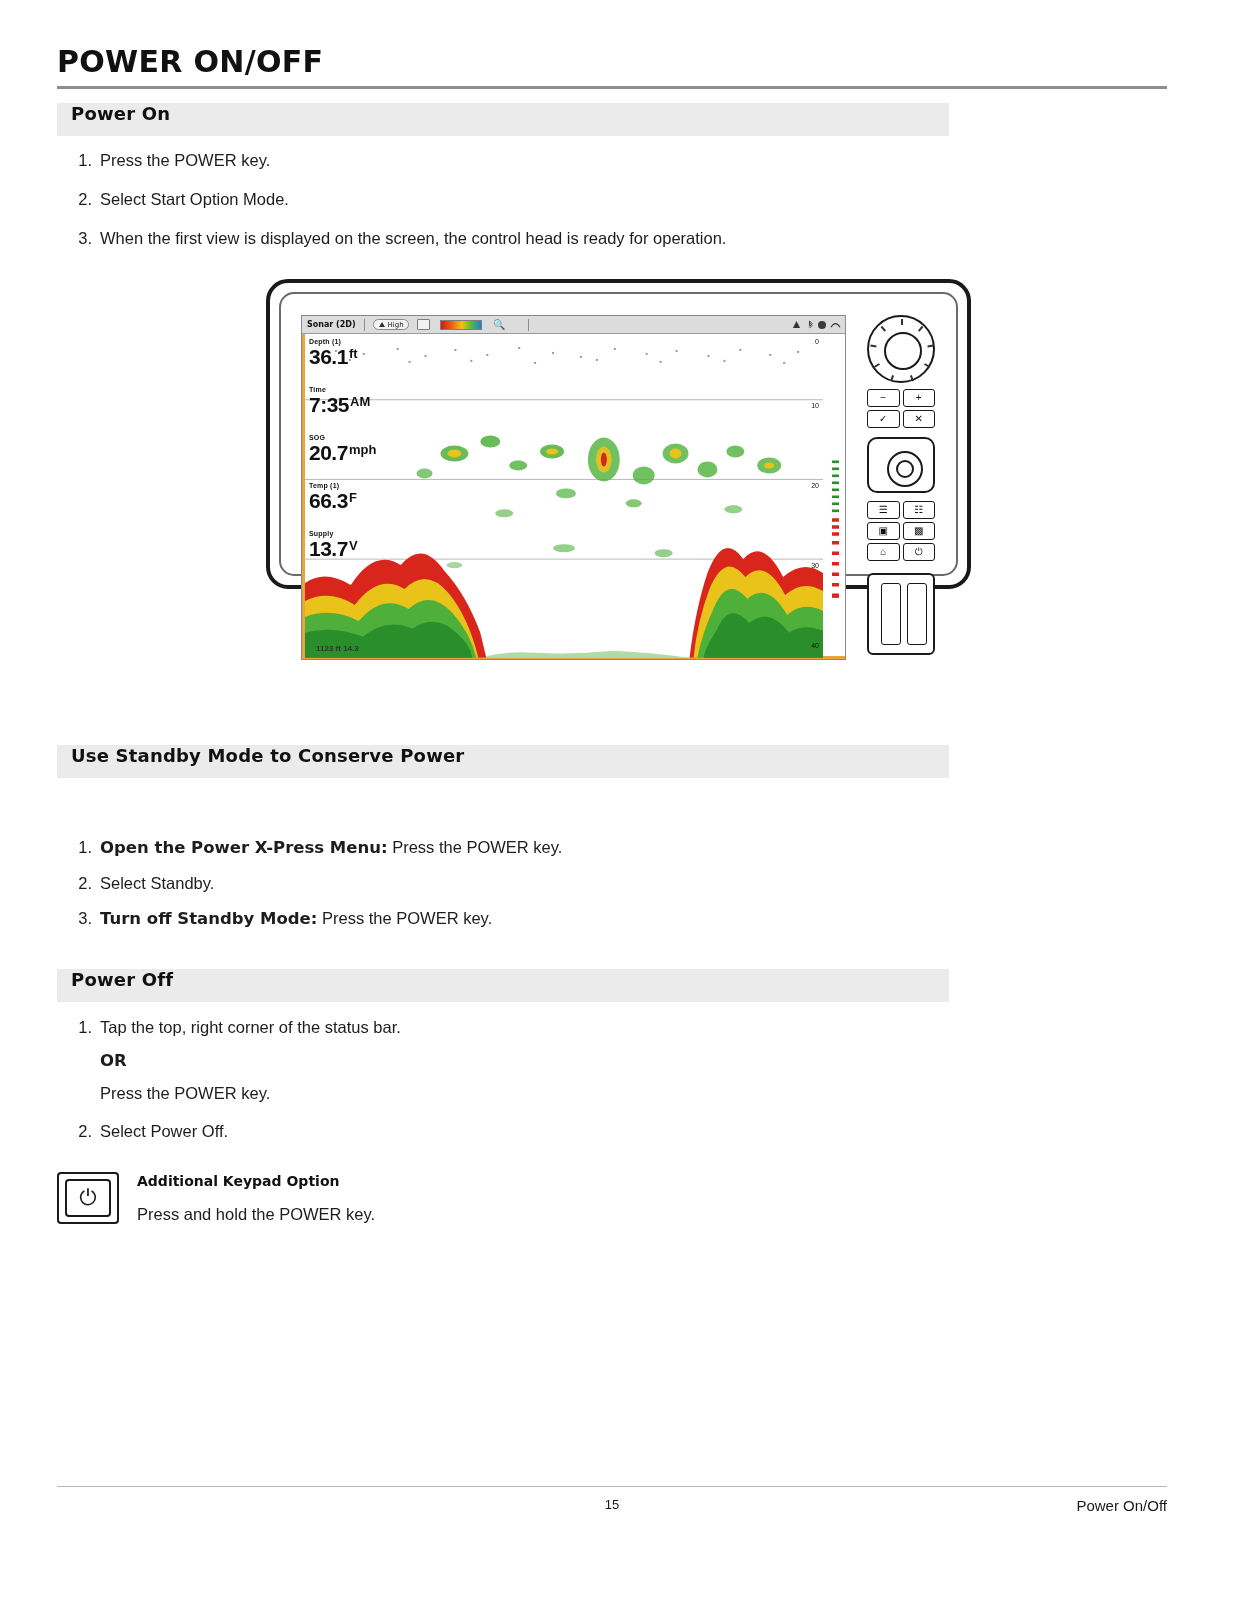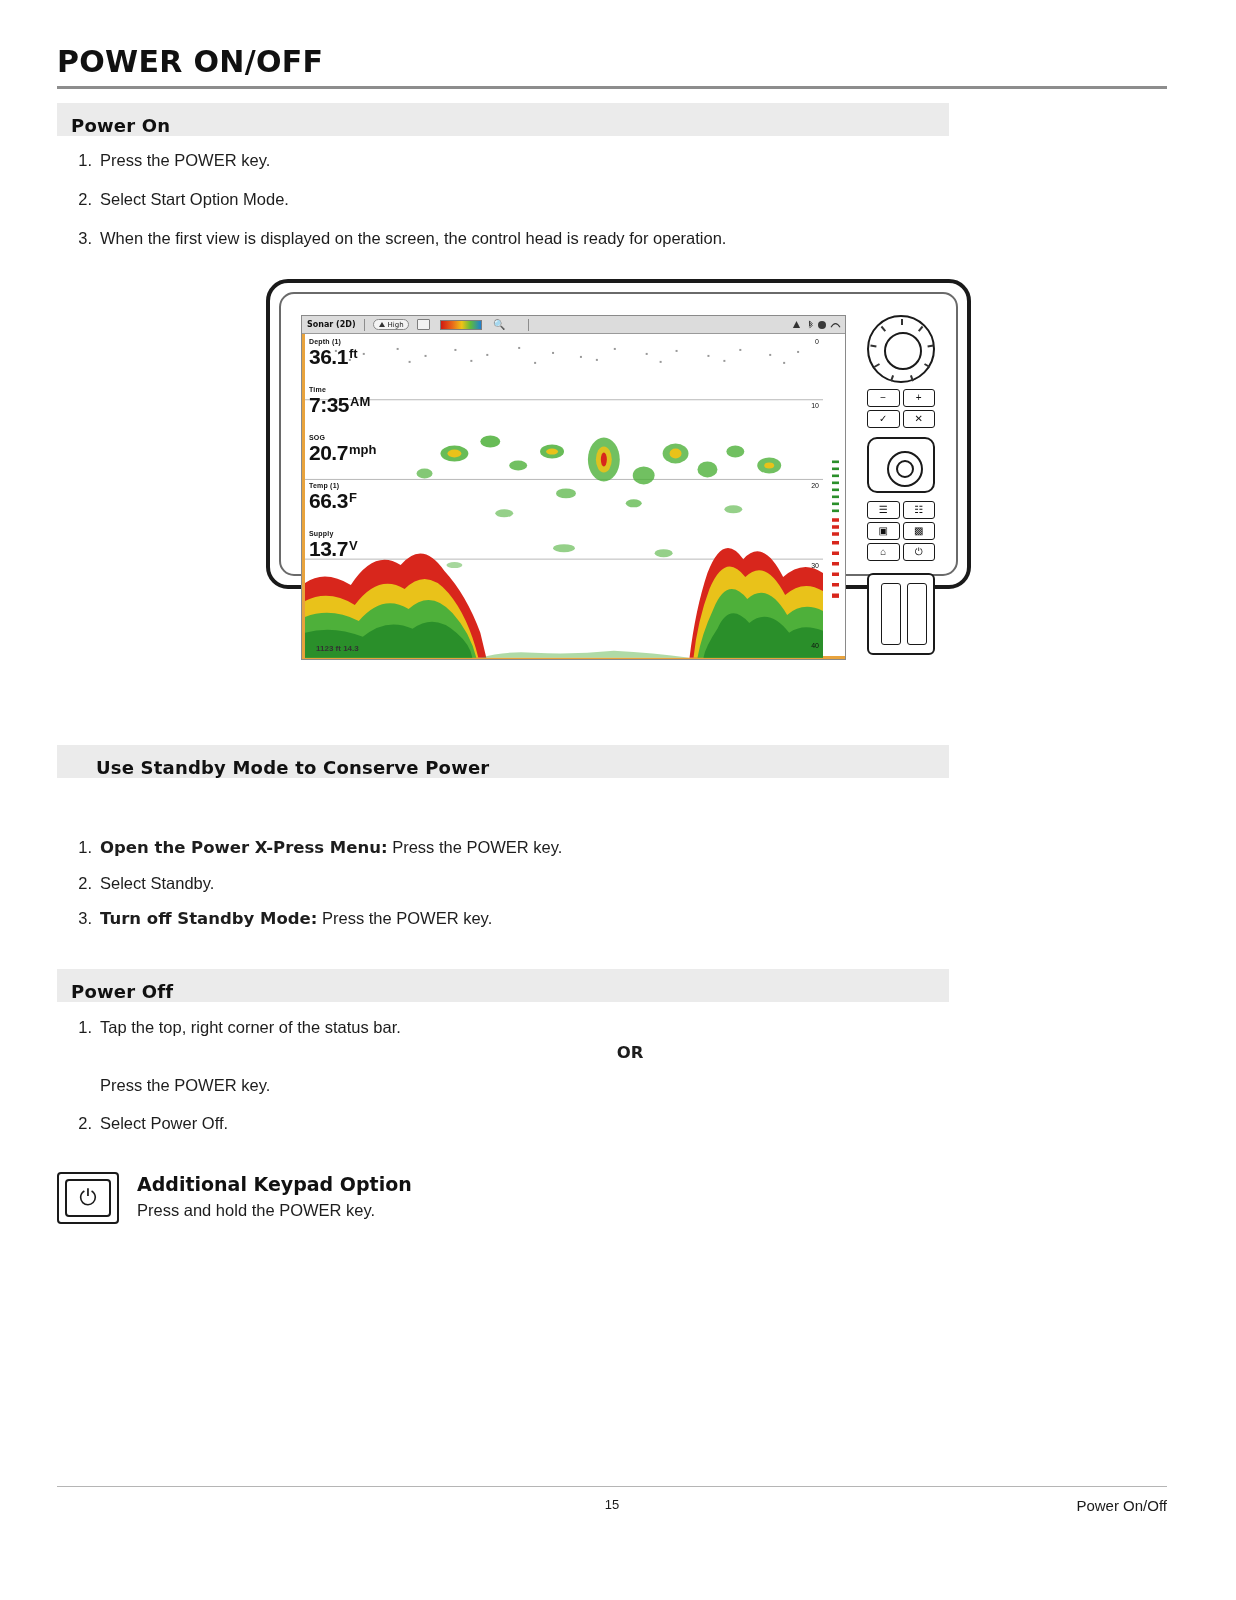--- a/index.html
+++ b/index.html
@@ -43,21 +43,21 @@
   }
 
   
   .section-bar {
     position: absolute;
     left: 57px;
     width: 892px;
     height: 33px;
     background: #ebebeb;
     display: flex;
-    align-items: flex-end;
+    align-items: flex-start;
   }
   .section-bar span {
     font-family: "DejaVu Sans", sans-serif;
     font-weight: bold;
     font-size: 18px;
     color: #111;
     margin-left: 14px;
     letter-spacing: 0.2px;
   }
 
@@ -153,23 +153,23 @@
     line-height: 1;
   }
   .keynote {
     position: absolute;
     left: 137px; top: 1173px;
     width: 700px;
   }
   .keynote .kn-title {
     font-family: "DejaVu Sans", sans-serif;
     font-weight: bold;
-    font-size: 19px;
+    font-size: 14px;
     color: #111;
-    margin-bottom: 6px;
+    margin-bottom: 16px;
   }
   .keynote .kn-body {
     font-size: 16.5px;
     color: #1d1d1d;
   }
 
   
   .device {
     position: absolute;
     left: 266px; top: 279px;
@@ -588,21 +588,21 @@
         <div class="kp-key">⌂</div>
         <div class="kp-key">⏻</div>
       </div>
       <div class="kp-card">
         <div class="slot"></div>
         <div class="slot two"></div>
       </div>
     </div>
   </div>
 
-  <div class="section-bar" style="top:745px;padding-left:25px;">
+  <div class="section-bar" style="top:745px;">
     <span>Use Standby Mode to Conserve Power</span>
   </div>
 
 
   <ol class="steps" style="left:70px; top:835px; width:1090px;">
     <li style="margin-bottom:10px;">
       <span class="num">1.</span>
       <b>Open the Power X-Press Menu:</b><span> Press the POWER key.</span>
     </li>
     <li style="margin-bottom:10px;">
@@ -616,21 +616,21 @@
   </ol>
 
   <div class="section-bar" style="top:969px;">
     <span>Power Off</span>
   </div>
 
   <ol class="steps" style="left:70px; top:1015px; width:1090px;">
     <li style="margin-bottom:6px;">
       <span class="num">1.</span>
       <span>Tap the top, right corner of the status bar.</span>
-      <div class="sub-line bold" style="text-align:center;">OR</div>
+      <div class="sub-line bold" style="margin-top:8px;">OR</div>
       <div class="sub-line" style="margin-top:6px;">Press the POWER key.</div>
     </li>
     <li style="margin-top:12px;">
       <span class="num">2.</span>
       <span>Select Power Off.</span>
     </li>
   </ol>
 
   <div class="keycap">
     <div class="outer"></div>

